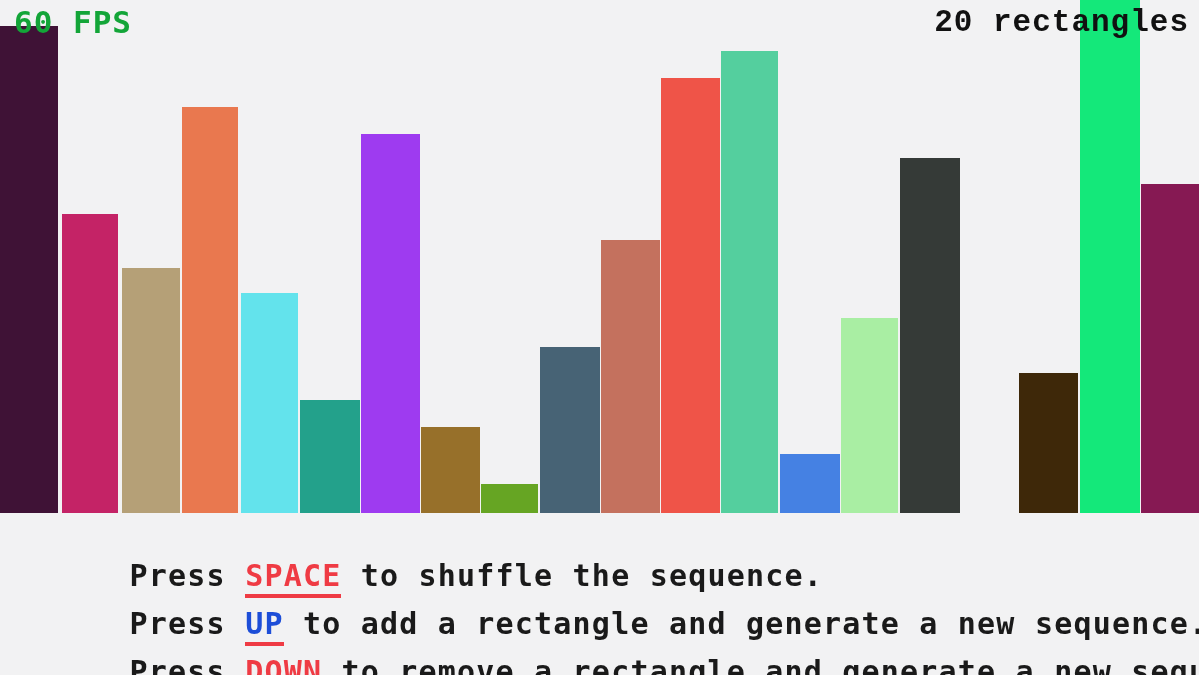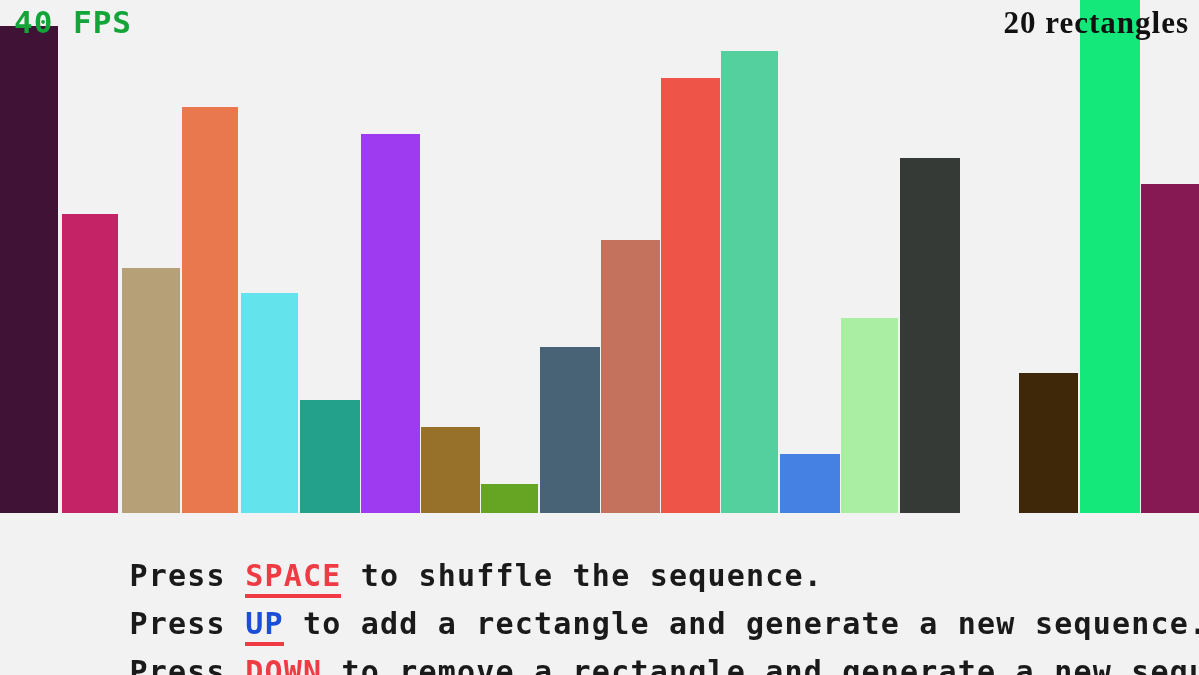--- a/index.html
+++ b/index.html
@@ -52,21 +52,21 @@
   }
   #count-label {
     position: absolute;
     right: 10px;
     top: 7px;
     font-size: 31px;
     line-height: 31px;
     letter-spacing: 1px;
     color: #111111;
     font-weight: 700;
-    font-family: Liberation Serif, serif;
+    font-family: Liberation Mono, monospace;
     white-space: pre;
     z-index: 5;
   }
 
   
   #instructions {
     position: absolute;
     left: 0;
     top: 513px;
     width: 1058px;
@@ -117,21 +117,21 @@
       <div class="bar" style="left: 661px; width: 59px; height: 435px; background: rgb(239, 84, 72);"></div>
       <div class="bar" style="left: 721px; width: 57px; height: 462px; background: rgb(84, 207, 158);"></div>
       <div class="bar" style="left: 780px; width: 60px; height: 59px; background: rgb(69, 129, 227);"></div>
       <div class="bar" style="left: 841px; width: 57px; height: 195px; background: rgb(169, 238, 163);"></div>
       <div class="bar" style="left: 900px; width: 60px; height: 355px; background: rgb(53, 58, 55);"></div>
       <div class="bar" style="left: 1019px; width: 59px; height: 140px; background: rgb(62, 40, 9);"></div>
       <div class="bar" style="left: 1080px; width: 60px; height: 513px; background: rgb(20, 232, 122);"></div>
       <div class="bar" style="left: 1141px; width: 58px; height: 329px; background: rgb(134, 25, 83);"></div>
     </div>
 
-  <div id="fps-label" style="color: rgb(19, 165, 56);">40 FPS</div>
+  <div id="fps-label" style="color: rgb(19, 165, 56);">60 FPS</div>
   <div id="count-label" style="color: rgb(17, 17, 17);">20 rectangles</div>
 
   <div id="instructions">
 
     <div class="instr-line" id="instr-line-0" style="color: rgb(26, 26, 26);">
       <span>Press </span><span class="key" style="color: rgb(239, 59, 68); border-bottom-color: rgb(239, 59, 68);">SPACE</span><span> to shuffle the sequence.</span>
     </div>
 
     <div class="instr-line" id="instr-line-1" style="color: rgb(26, 26, 26);">
       <span>Press </span><span class="key" style="color: #1d4ed8; border-bottom-color: rgb(239, 59, 68);">UP</span><span> to add a rectangle and generate a new sequence.</span>

